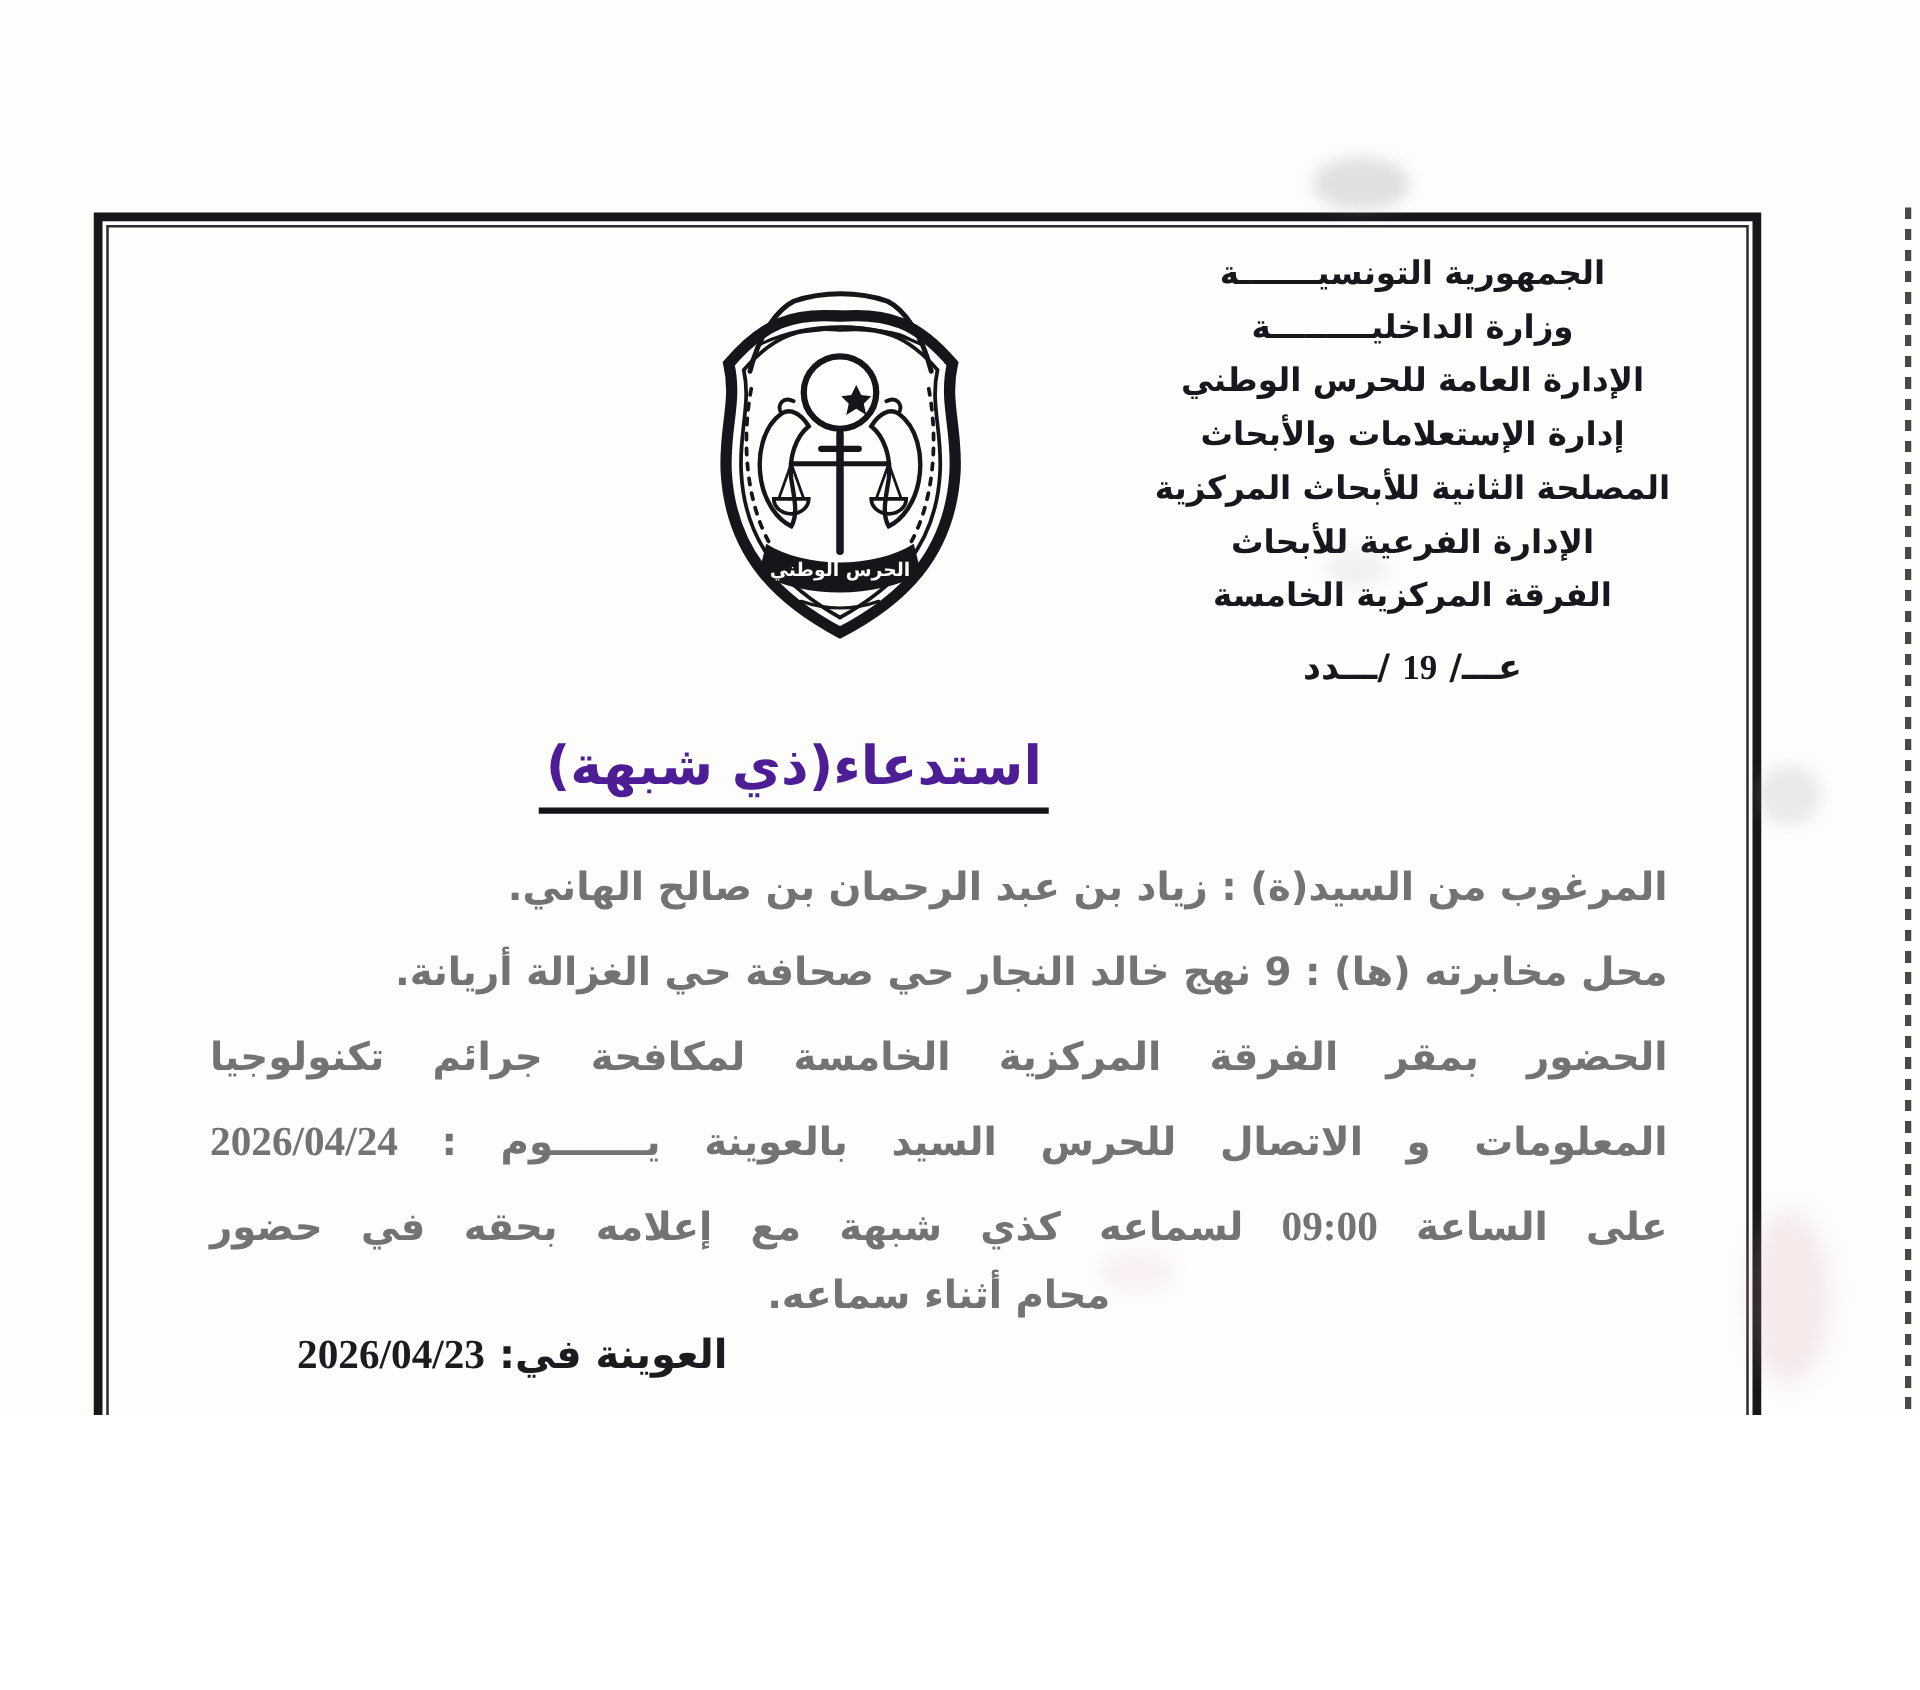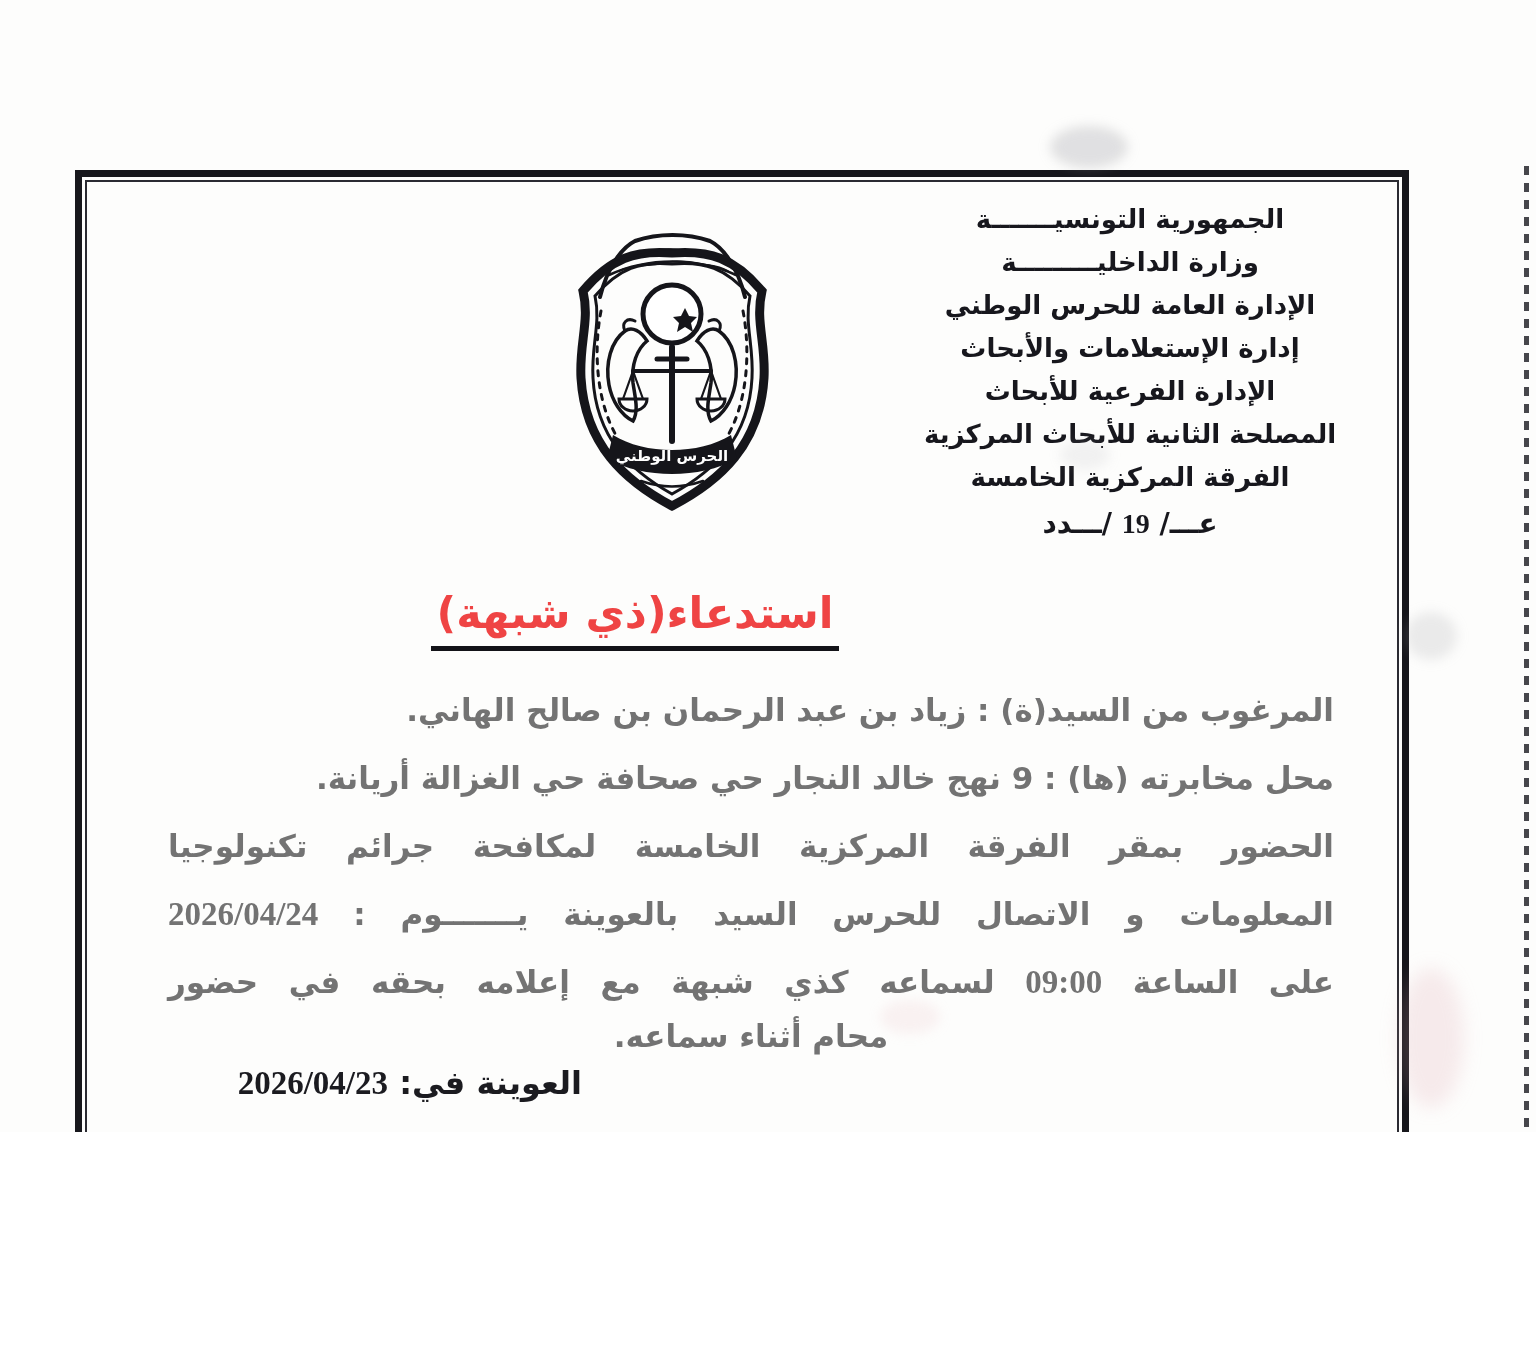--- a/index.html
+++ b/index.html
@@ -22,31 +22,31 @@
   }
   
   .header-block{
     position:absolute;left:915px;top:198px;width:430px;
     direction:rtl;text-align:center;
   }
   .header-line{
     font-weight:700;font-size:26px;line-height:43px;
     white-space:nowrap;color:#17171d;
   }
-  .ref-line{font-size:28px;line-height:50px;}
+  .ref-line{font-size:28px;line-height:70px;}
   .ref-line .num{font-family:"Liberation Serif",serif;font-weight:700;}
   
   .emblem{position:absolute;left:553px;top:213px;}
   
   .doc-title{
     position:absolute;left:420px;top:588px;width:430px;
     direction:rtl;text-align:center;
   }
   .doc-title span{
-    font-weight:700;font-size:43px;color:#ef4444;
+    font-weight:700;font-size:43px;color:#4c1d95;
     border-bottom:5px solid #131318;padding:0 6px 8px 6px;
   }
   
   .body-line{
     position:absolute;left:168px;width:1166px;
     direction:rtl;text-align:right;
     font-weight:700;font-size:31px;color:#737373;
     white-space:nowrap;
   }
   .justified{text-align:justify;text-align-last:justify;white-space:normal;}
@@ -93,22 +93,22 @@
 
   <div class="frame">
     <div class="frame-inner"></div>
   </div>
 
   <div class="header-block">
     <div class="header-line">الجمهورية التونسيـــــــة</div>
     <div class="header-line">وزارة الداخليـــــــــة</div>
     <div class="header-line">الإدارة العامة للحرس الوطني</div>
     <div class="header-line">إدارة الإستعلامات والأبحاث</div>
+    <div class="header-line">المصلحة الثانية للأبحاث المركزية</div>
     <div class="header-line">الإدارة الفرعية للأبحاث</div>
-    <div class="header-line">المصلحة الثانية للأبحاث المركزية</div>
     <div class="header-line">الفرقة المركزية الخامسة</div>
     <div class="header-line ref-line">
       <span>عـــ/</span>
       <span class="num" dir="ltr">19</span>
       <span>/ـــدد</span>
     </div>
   </div>
 
   <div class="emblem">
     <svg width="238" height="300" viewBox="0 0 238 300">

